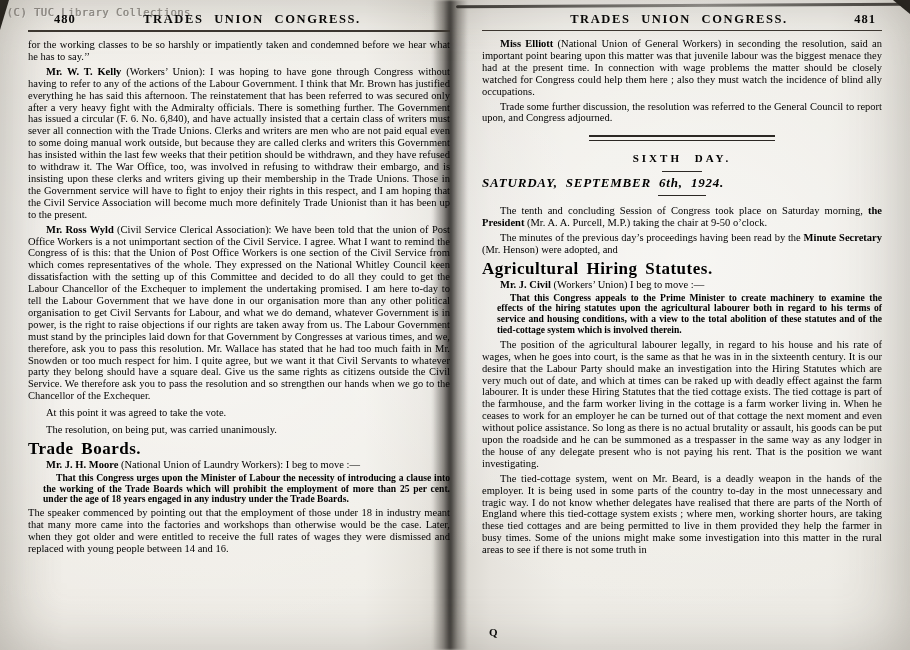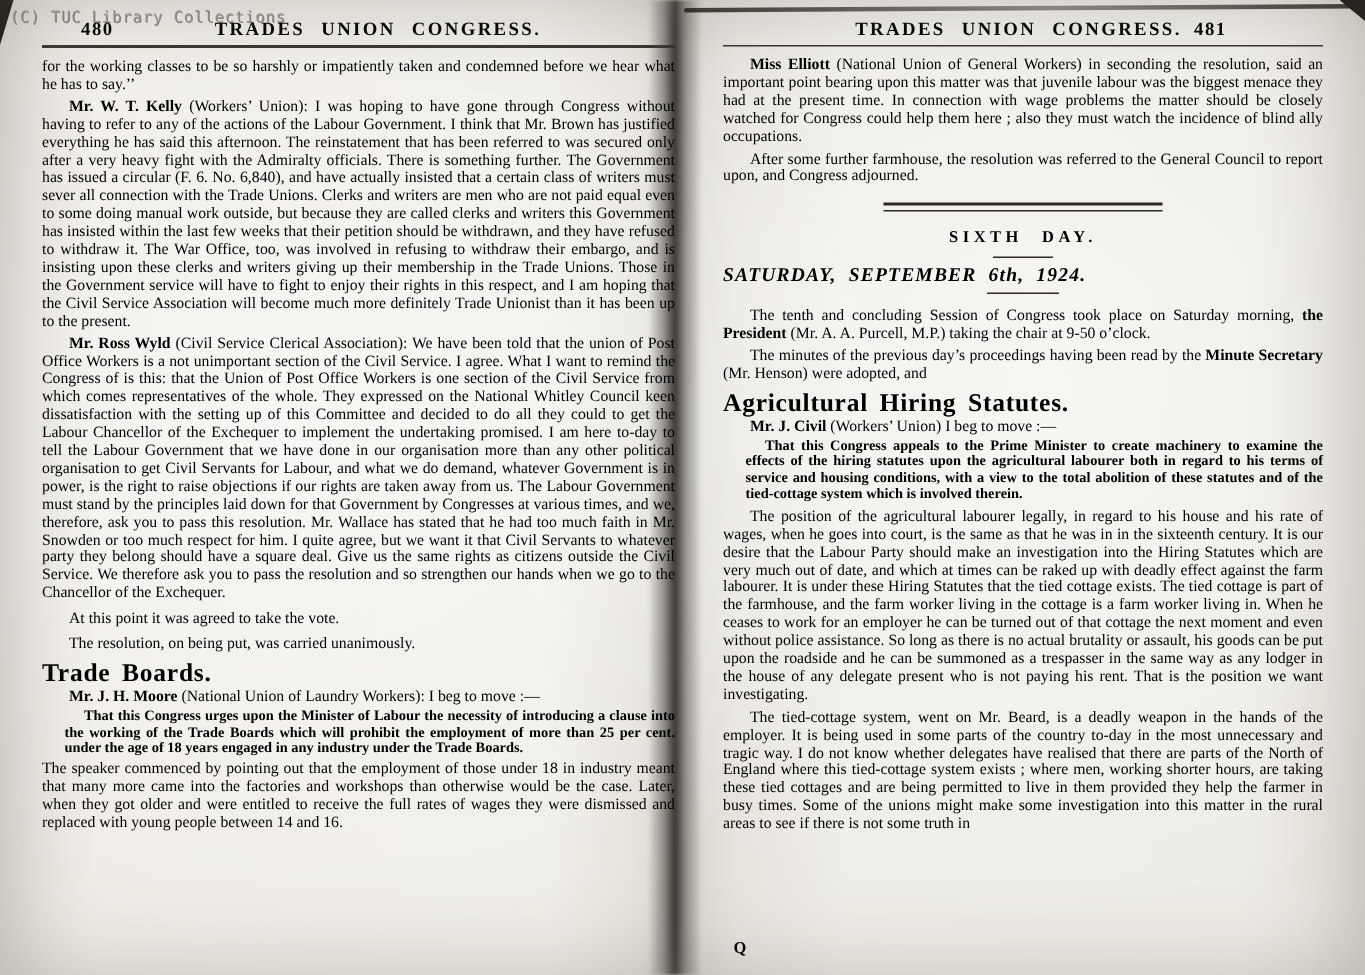--- a/index.html
+++ b/index.html
@@ -52,21 +52,21 @@
   .page-left  { left: 28px;  width: 422px; }
   .page-right { left: 482px; width: 400px; }
 
   .page-head {
     display: flex; align-items: baseline;
     font-weight: bold; font-size: 12.5px;
     letter-spacing: 1.6px; word-spacing: 6px;
   }
   .page-head .num { width: 80px; letter-spacing: 1px; }
   .page-head .num.left-num  { text-align: left; padding-left: 26px; }
-  .page-head .num.right-num { text-align: left; padding-right: 6px; }
+  .page-head .num.right-num { text-align: right; padding-right: 6px; }
   .page-head .title { flex: 1; text-align: center; }
   .head-rule { border: 0; border-top: 2px solid #3a352f; margin: 3px 0 7px; }
   .head-rule.thin { border-top-width: 1.5px; }
 
   .body { font-size: 10.5px; line-height: 11.9px; text-align: justify; }
   .body p { margin: 0; }
   .indent { text-indent: 18px; }
   .gap { margin-top: 3px !important; }
   .vote { text-indent: 18px; margin-top: 5px !important; }
 
@@ -148,21 +148,21 @@
     <div class="page-head">
       <span class="num"></span>
       <span class="title">TRADES UNION CONGRESS.</span>
       <span class="num right-num">481</span>
     </div>
     <hr class="head-rule thin">
 
     <div class="body">
       <p class="indent"><b>Miss Elliott</b><span> (National Union of General Workers) in seconding the resolution, said an important point bearing upon this matter was that juvenile labour was the biggest menace they had at the present time. In connection with wage problems the matter should be closely watched for Congress could help them here ; also they must watch the incidence of blind ally occupations.</span></p>
 
-      <p class="indent gap">After some further farmhouse, the resolution was referred to the General Council to report upon, and Congress adjourned.</p>
+      <p class="indent gap">Trade some further discussion, the resolution was referred to the General Council to report upon, and Congress adjourned.</p>
 
       <div class="double-rule"></div>
 
       <p class="day-heading">SIXTH DAY.</p>
       <hr class="short-rule">
       <p class="date-heading">SATURDAY, SEPTEMBER 6th, 1924.</p>
       <hr class="short-rule w2">
 
       <p class="indent"><span>The tenth and concluding Session of Congress took place on Saturday morning, </span><b>the President</b><span> (Mr. A. A. Purcell, M.P.) taking the chair at 9-50 o’clock.</span></p>
 

